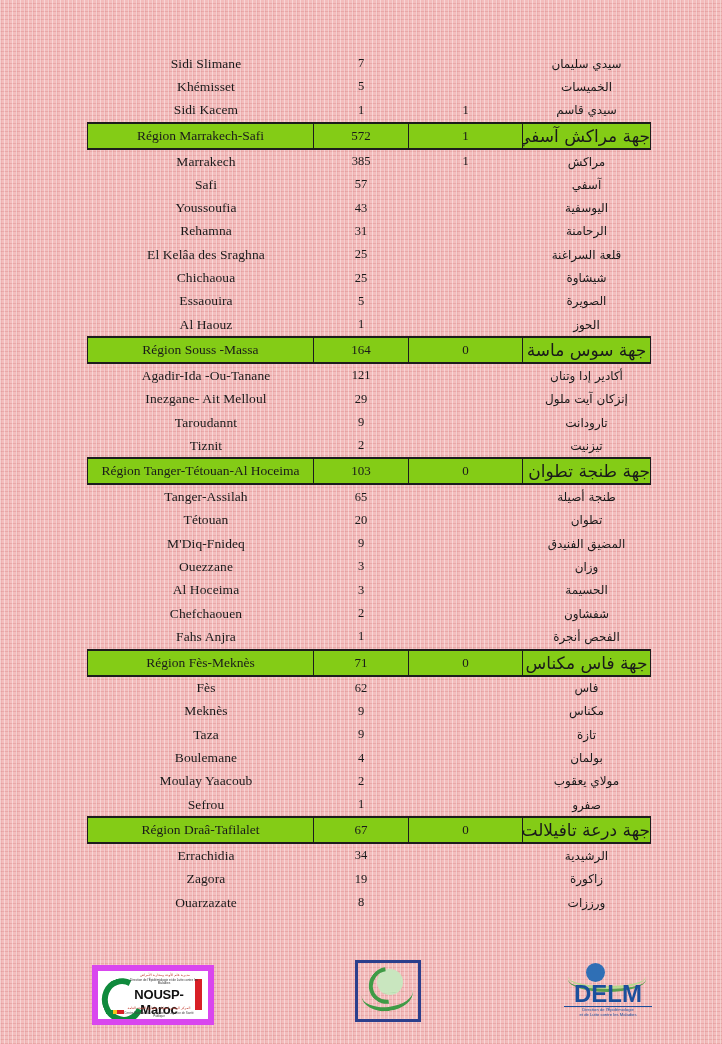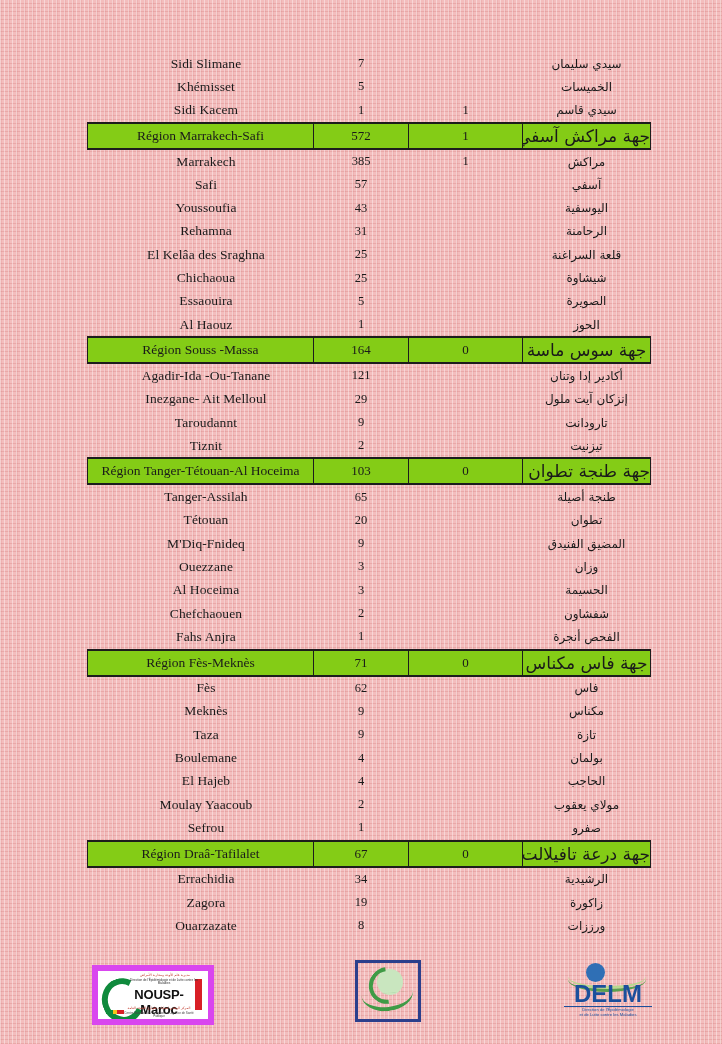--- a/index.html
+++ b/index.html
@@ -359,26 +359,20 @@
           <td class="num"></td>
           <td class="ar">تازة</td>
         </tr>
         <tr class="prov">
           <td class="name">Boulemane</td>
           <td class="num">4</td>
           <td class="num"></td>
           <td class="ar">بولمان</td>
         </tr>
         <tr class="prov">
-          <td class="name">El  Hajeb</td>
-          <td class="num">4</td>
-          <td class="num"></td>
-          <td class="ar">الحاجب</td>
-        </tr>
-        <tr class="prov">
           <td class="name">Moulay Yaacoub</td>
           <td class="num">2</td>
           <td class="num"></td>
           <td class="ar">مولاي يعقوب</td>
         </tr>
         <tr class="prov">
           <td class="name">Sefrou</td>
           <td class="num">1</td>
           <td class="num"></td>
           <td class="ar">صفرو</td>

